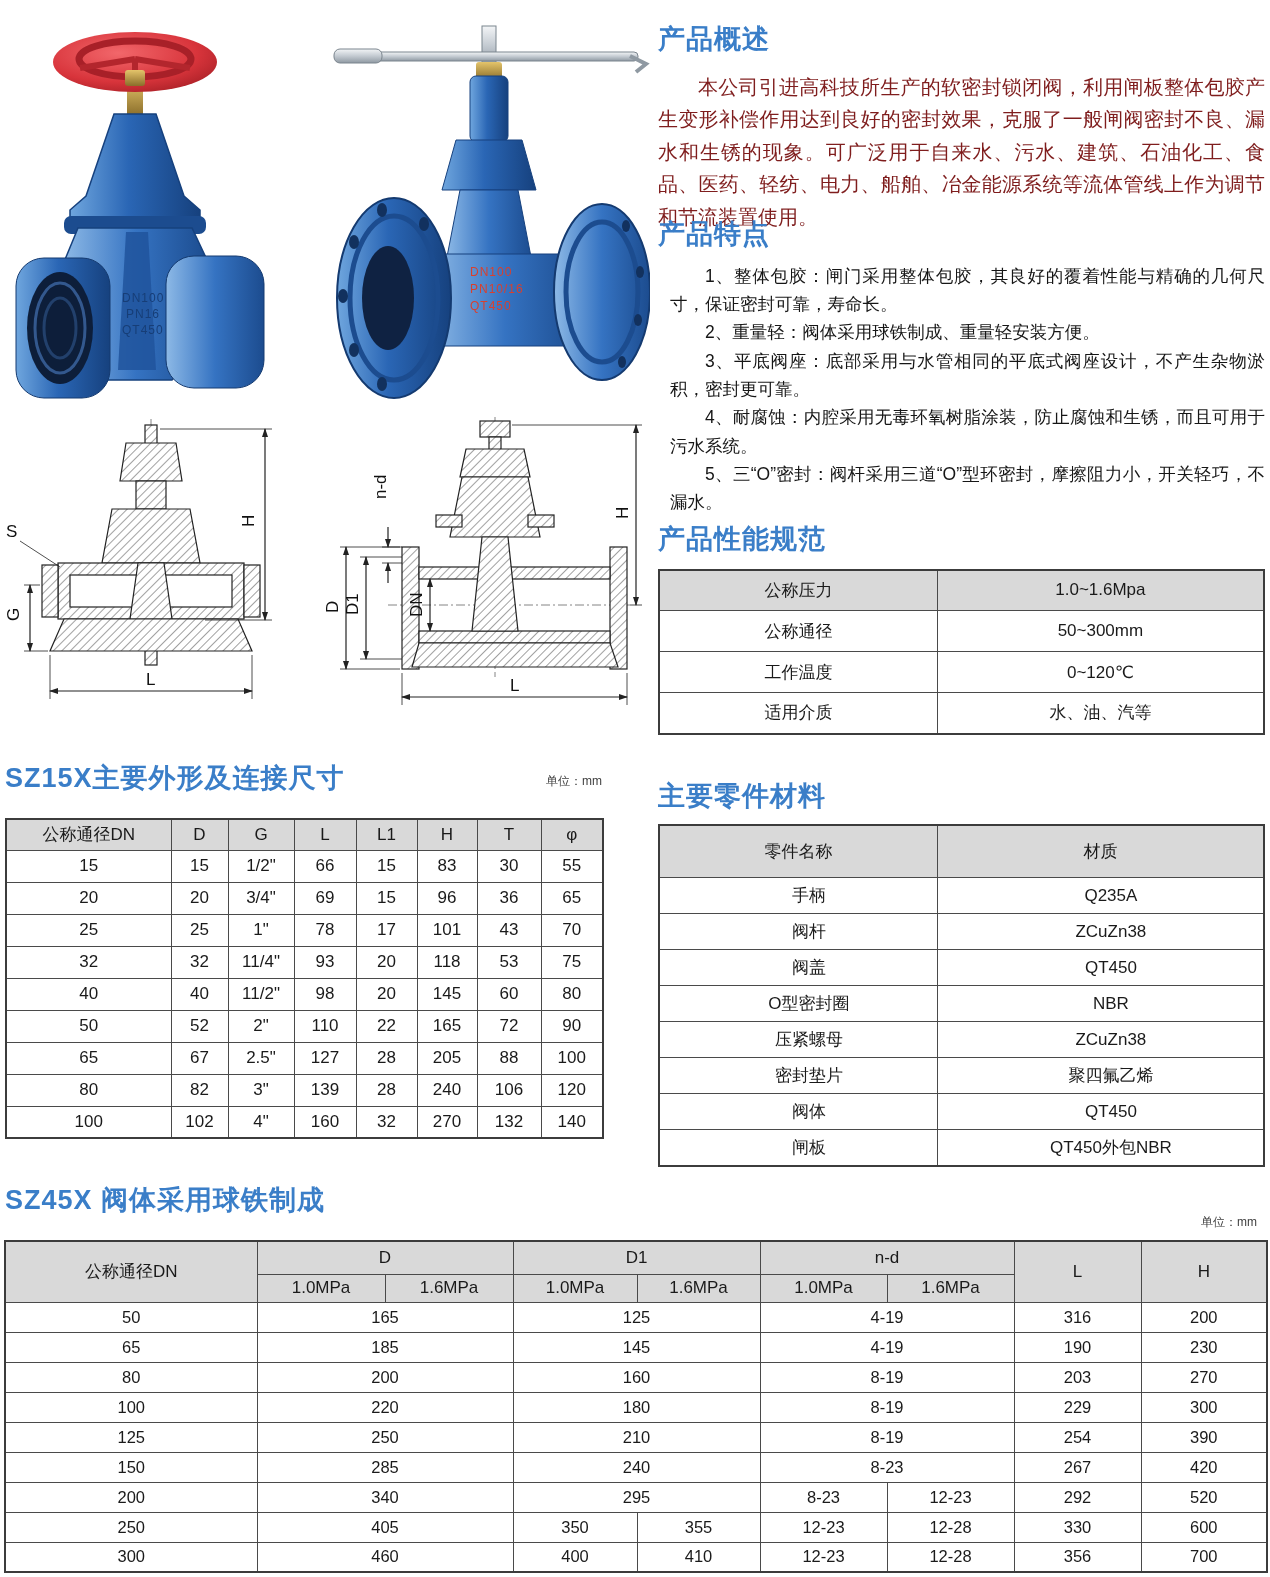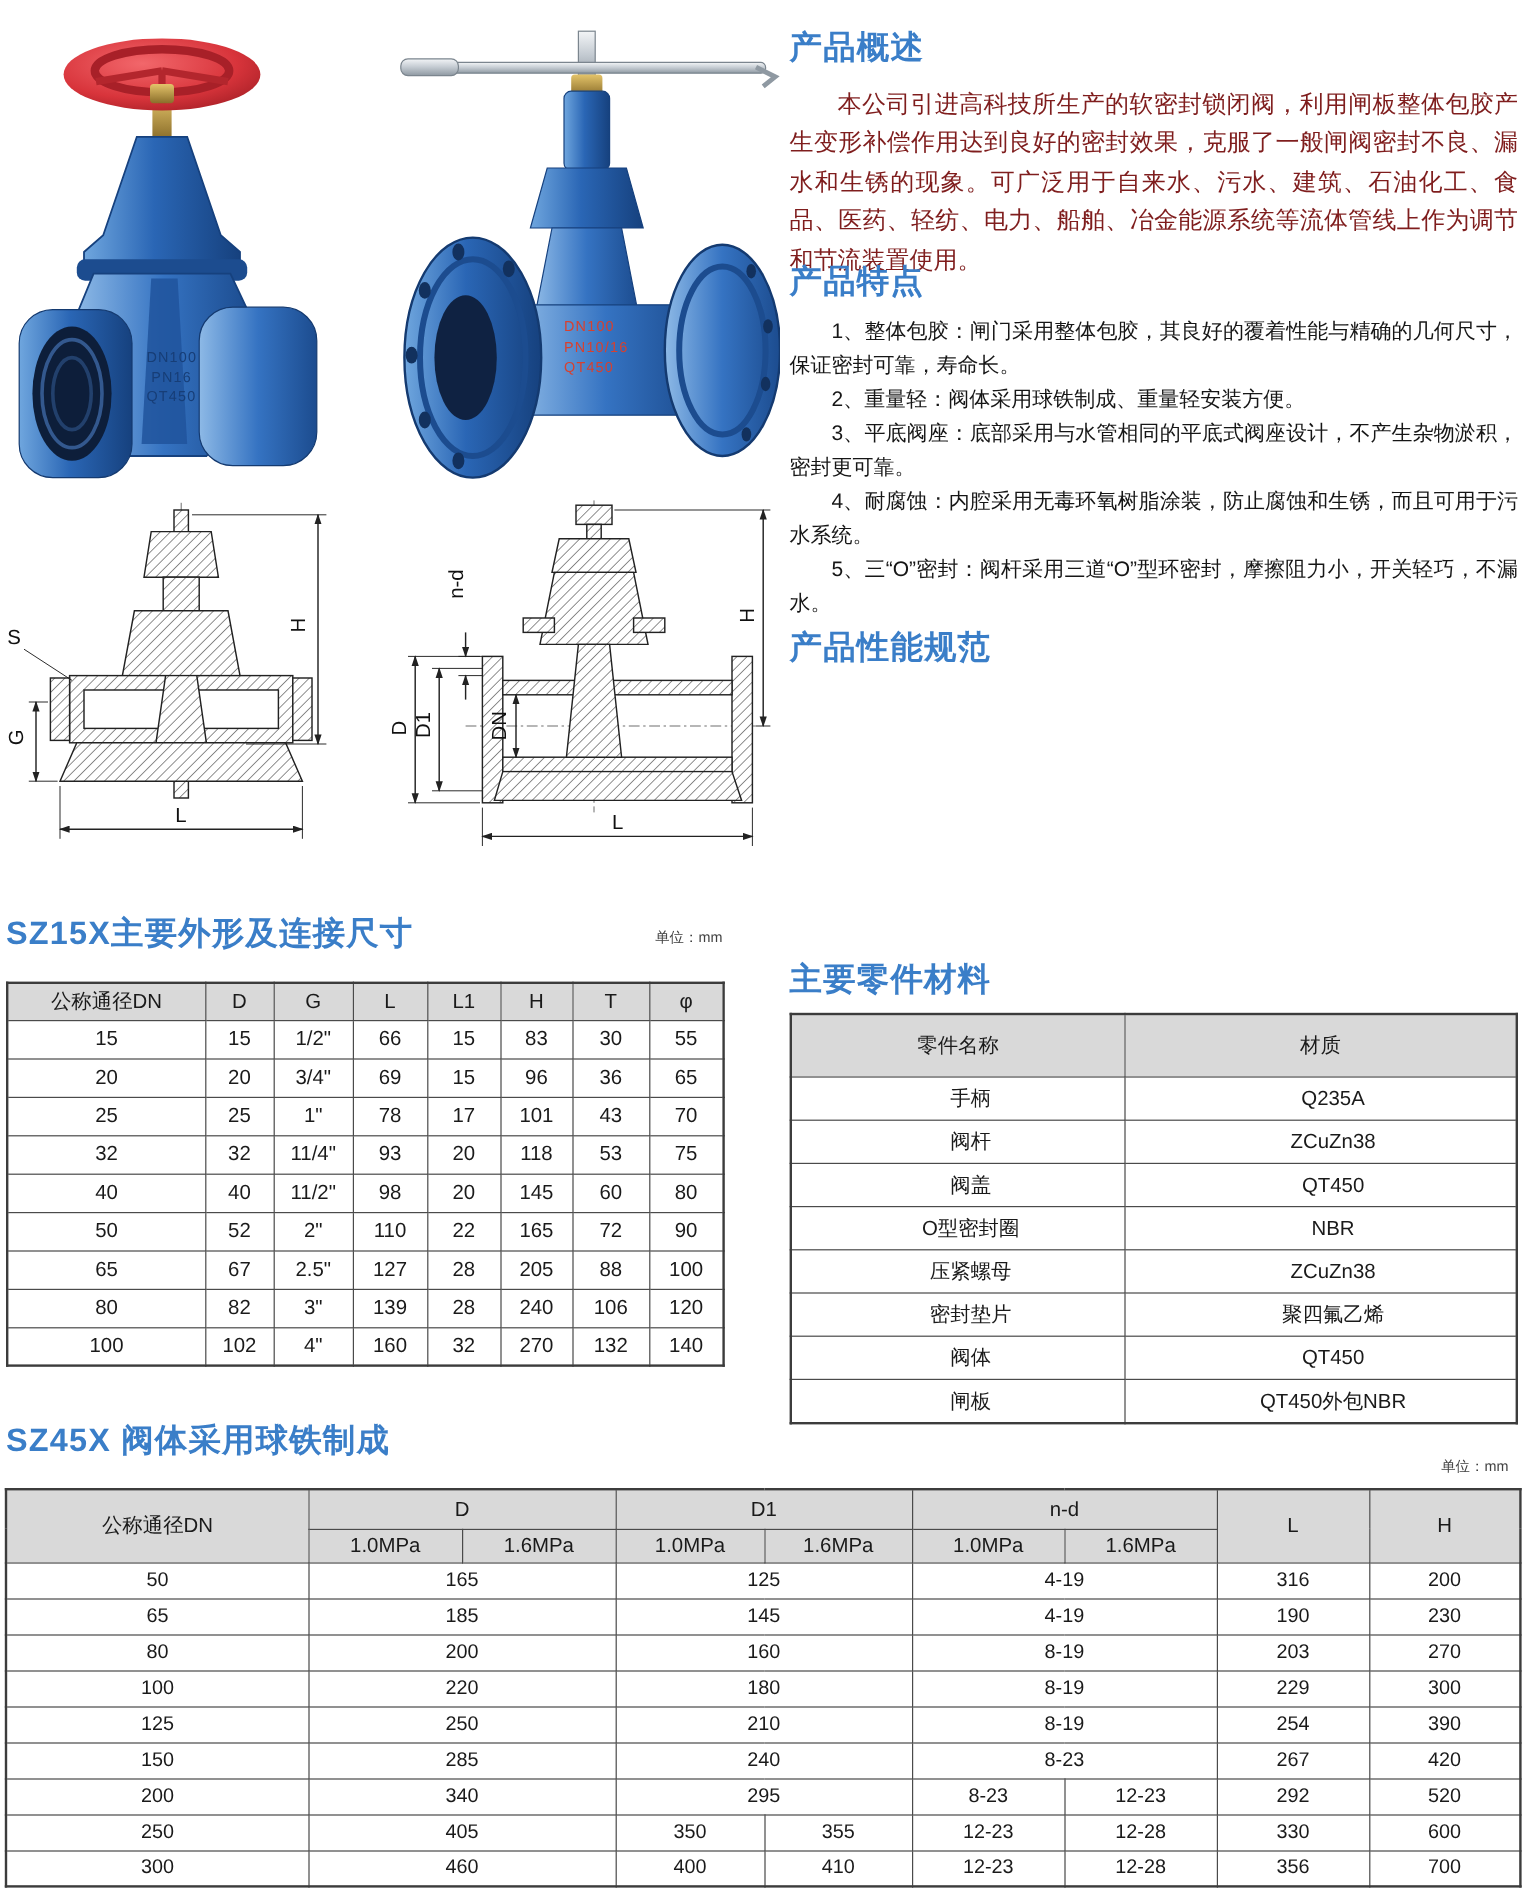--- a/index.html
+++ b/index.html
@@ -15,21 +15,21 @@
     line-height:1.1; white-space:nowrap;
   }
   .unit-label { font-size:12px; color:#404040; white-space:nowrap; }
 
   .para {
     font-size:20px; line-height:1.63; text-align:justify;
     text-indent:2em; color:#7f1d1d;
   }
   .feature-list p {
     font-size:17.5px; line-height:1.62; text-align:justify;
-    text-indent:2em; color:#161616;
+    text-indent:2em; color:#161616;margin-left:12px;
   }
 
   table { border-collapse:collapse; table-layout:fixed; background:#fff; }
   th, td {
     border:1px solid #4a4a4a; text-align:center; vertical-align:middle;
     font-weight:normal; color:#1a1a1a; overflow:hidden; white-space:nowrap;
     font-size:17px; padding:0 2px;
   }
   table.outer { border:2px solid #3c3c3c; }
   thead th, tr.hdr td, .hdr-bg { background:#d9d9d9; }
@@ -251,23 +251,47 @@
       <p>1、整体包胶：闸门采用整体包胶，其良好的覆着性能与精确的几何尺寸，保证密封可靠，寿命长。</p>
       <p>2、重量轻：阀体采用球铁制成、重量轻安装方便。</p>
       <p>3、平底阀座：底部采用与水管相同的平底式阀座设计，不产生杂物淤积，密封更可靠。</p>
       <p>4、耐腐蚀：内腔采用无毒环氧树脂涂装，防止腐蚀和生锈，而且可用于污水系统。</p>
       <p>5、三“O”密封：阀杆采用三道“O”型环密封，摩擦阻力小，开关轻巧，不漏水。</p>
     </div>
 </div>
 
 <div class="abs" style="left:658px; top:525px; width:607px;">
   <h2 class="sec-title">产品性能规范</h2>
+  <table class="perf-table outer" style="margin-top:14px;">
+    <colgroup>
+        <col style="width:46%">
+        <col style="width:54%">
+      </colgroup>
+    <tbody>
+        <tr>
+          <td>公称压力</td>
+          <td>1.0~1.6Mpa</td>
+        </tr>
+        <tr>
+          <td>公称通径</td>
+          <td>50~300mm</td>
+        </tr>
+        <tr>
+          <td>工作温度</td>
+          <td>0~120℃</td>
+        </tr>
+        <tr>
+          <td>适用介质</td>
+          <td>水、油、汽等</td>
+        </tr>
+      </tbody>
+  </table>
 </div>
 
-<div class="abs" style="left:658px; top:782px; width:607px;margin-top:20px;">
+<div class="abs" style="left:658px; top:782px; width:607px;">
   <h2 class="sec-title">主要零件材料</h2>
   <table class="mat-table outer" style="margin-top:12px;">
     <colgroup>
         <col style="width:46%">
         <col style="width:54%">
       </colgroup>
     <thead>
       <tr>
         <th>零件名称</th>
         <th>材质</th>

